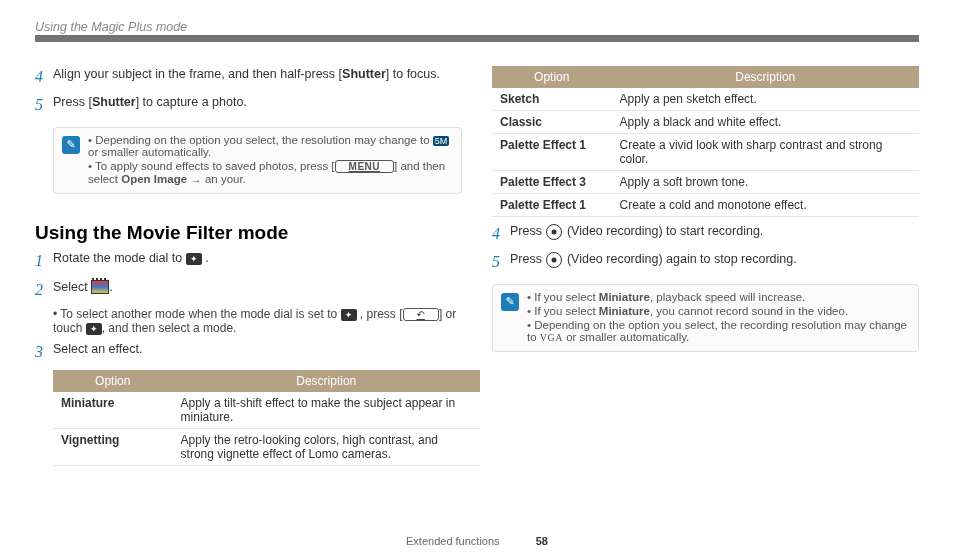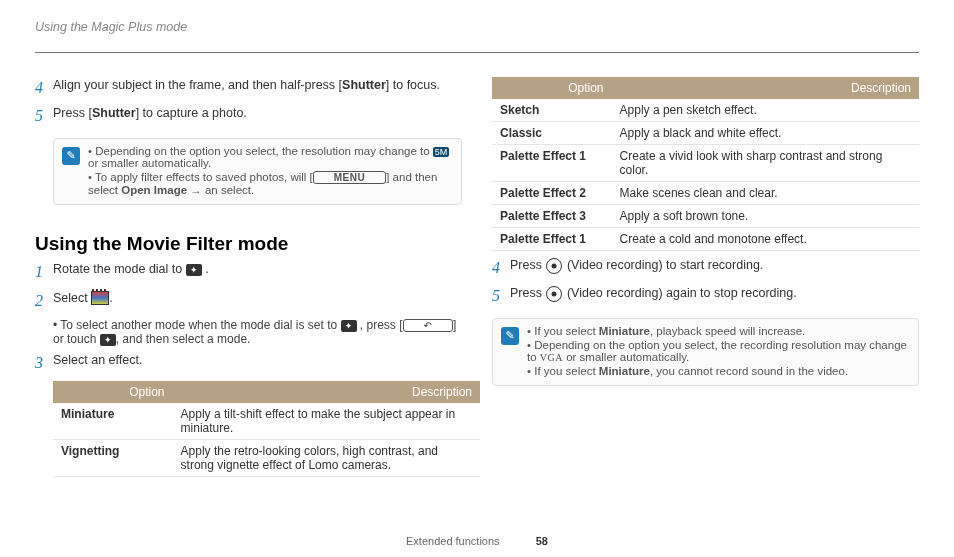--- a/index.html
+++ b/index.html
@@ -11,22 +11,22 @@
     height: 557px;
     box-sizing: border-box;
     padding: 20px 35px 10px 35px;
     position: relative;
   }
   .header-path {
     color: #888;
     font-style: italic;
     font-size: 12.5px;
     margin-bottom: 10px;
-    border-bottom: 1px solid #737373;
-    padding-bottom: 18px;
+    border-bottom: 7px solid #737373;
+    padding-bottom: 1px;
   }
   .columns {
     display: flex;
     gap: 30px;
     margin-top: 18px;
   }
   .col {
     width: 50%;
   }
   .step {
@@ -93,35 +93,35 @@
     transform:translate(-50%,-50%);
   }
   .chip {
     display:inline-block;
     background:#0c4a6e; color:white; font-size:9px;
     border-radius:2px; padding:0 2px; vertical-align:middle;
   }
   .key {
     display:inline-block;
     border:1px solid #555; border-radius:3px;
-    padding:0 20px; font-size:10px; vertical-align:middle;
+    padding:0 13px; font-size:10px; vertical-align:middle;text-decoration:underline;
   }
   .menu-btn { font-family: Arial; font-weight:bold; font-size:10px; letter-spacing:0.5px; }
   table.opt {
     border-collapse: collapse;
     width: 100%;
     margin: 6px 0 6px 18px;
     font-size: 12px;
   }
   table.opt th {
     background: #b5a183;
     color: white;
-    text-align: right;
+    text-align: center;
     font-weight: normal;
-    padding: 4px 8px;
+    padding: 4px 2px;
   }
   table.opt td {
     border-bottom: 1px solid #e5e5e5;
     padding: 4px 8px;
     vertical-align: top;
   }
   table.opt td:first-child { font-weight: bold; width: 28%; }
   .col .notebox, .col table.opt { margin-left: 0; }
   .col-left .notebox, .col-left table.opt { margin-left: 18px; }
   .footer {
@@ -172,21 +172,21 @@
       </div>
     </div>
 
     <div class="notebox">
       <div class="note-icon">✎</div>
       <ul class="note-list">
         <li>
           <span>Depending on the option you select, the resolution may change to </span><span class="chip">5M</span><span> or smaller automatically.</span>
         </li>
         <li>
-          <span>To apply filter effects to saved photos, will [</span><span class="key menu-btn">MENU</span><span>] and then select </span><span class="bold">Open Image</span><span> → an select.</span>
+          <span>To apply sound effects to saved photos, press [</span><span class="key menu-btn">MENU</span><span>] and then select </span><span class="bold">Open Image</span><span> → an your.</span>
         </li>
       </ul>
     </div>
 
     <div class="section-title">Using the Movie Filter mode</div>
 
     <div class="step">
       <div class="step-num">1</div>
       <div class="step-body">
         <span>Rotate the mode dial to </span><span class="star-dial">✦</span> .
@@ -239,24 +239,20 @@
           </tr>
       <tr>
             <td>Classic</td>
             <td>Apply a black and white effect.</td>
           </tr>
       <tr>
             <td>Palette Effect 1</td>
             <td>Create a vivid look with sharp contrast and strong color.</td>
           </tr>
       <tr>
-            <td>Palette Effect 2</td>
-            <td>Make scenes clean and clear.</td>
-          </tr>
-      <tr>
             <td>Palette Effect 3</td>
             <td>Apply a soft brown tone.</td>
           </tr>
       <tr>
             <td>Palette Effect 1</td>
             <td>Create a cold and monotone effect.</td>
           </tr>
     </tbody>
       </table>
 
@@ -273,24 +269,24 @@
       </div>
     </div>
 
     <div class="notebox" style="margin-left:0;">
       <div class="note-icon">✎</div>
       <ul class="note-list">
         <li>
           <span>If you select </span><span class="bold">Miniature</span><span>, playback speed will increase.</span>
         </li>
         <li>
+          <span>If you select </span><span class="bold">Miniature</span><span>, you cannot record sound in the video.</span>
+        </li>
+        <li>
           <span>Depending on the option you select, the recording resolution may change to </span><span class="vga">VGA</span><span> or smaller automatically.</span>
-        </li>
-        <li>
-          <span>If you select </span><span class="bold">Miniature</span><span>, you cannot record sound in the video.</span>
         </li>
       </ul>
     </div>
   </div>
 </div>
 
 <div class="footer">
   <span>Extended functions</span>&nbsp;&nbsp;<span class="pg">58</span>
 </div>
 

